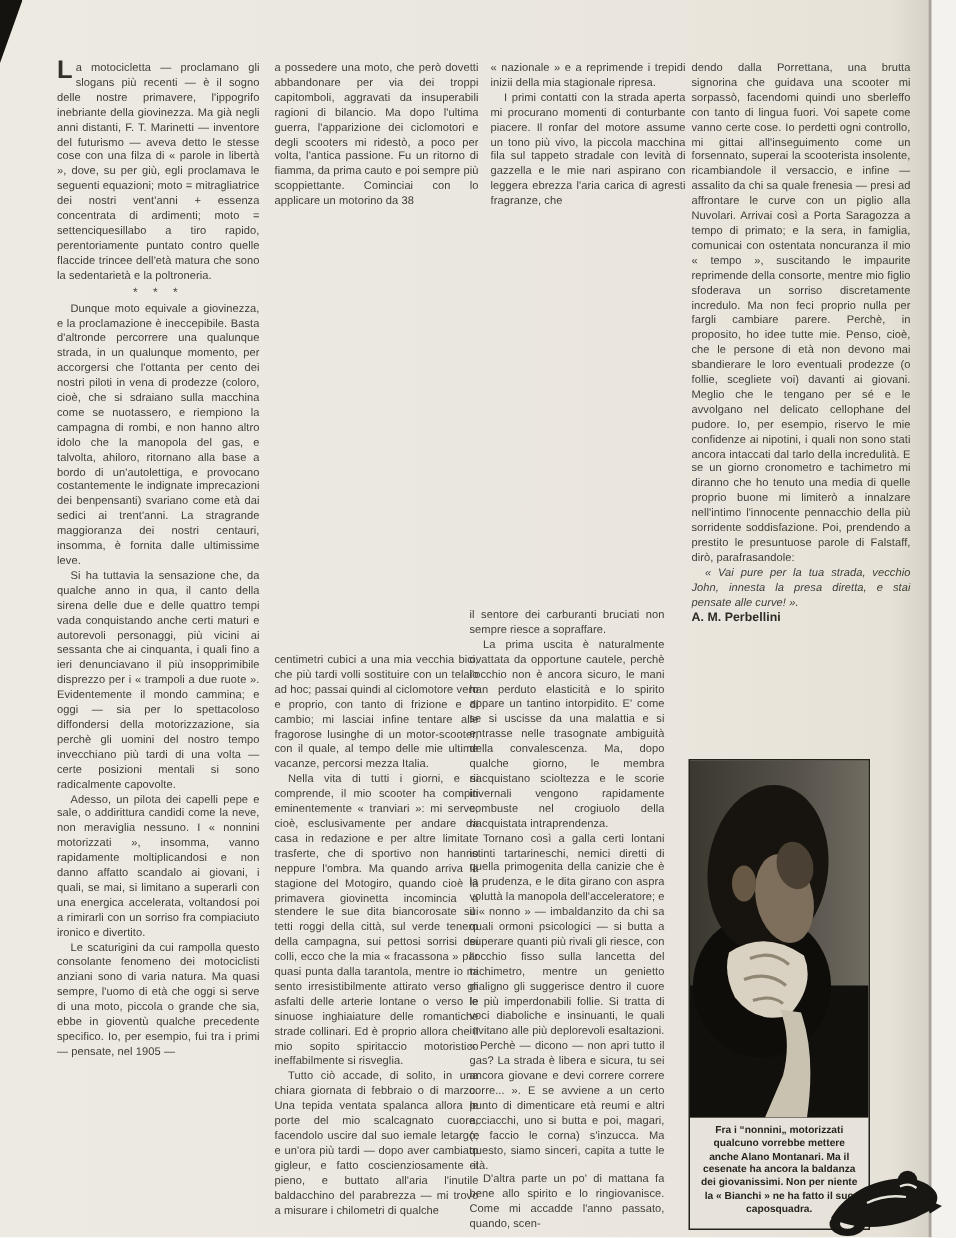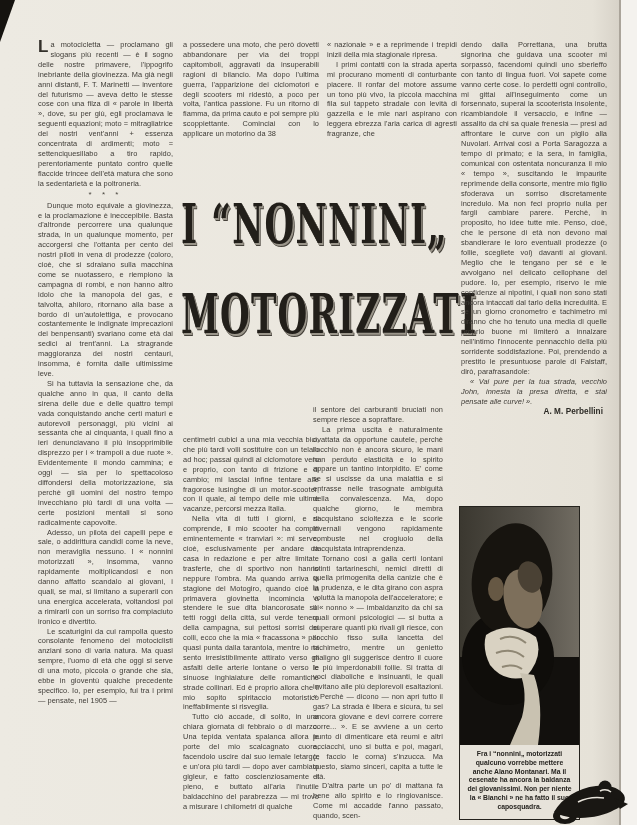--- a/index.html
+++ b/index.html
@@ -39,21 +39,21 @@
     letter-spacing:4px;font-size:8px;line-height:12px;color:#4a463f;
   }
   #col1{left:38px;top:40px;width:135px;height:752px;}
   #col2top{left:183px;top:40px;width:136px;height:113px;}
   #col3top{left:327px;top:40px;width:130px;height:113px;}
   #col2bot{left:183px;top:387px;width:136px;height:436px;margin-top:48px;}
   #col3bot{left:313px;top:362px;width:130px;height:461px;margin-top:43px;}
   #col4{left:461px;top:40px;width:146px;height:464px;}
   .quote-par{font-style:italic;}
   .signature{
-    margin-top:4px;text-align:right;text-indent:0 !important;
+    margin-top:4px;text-align:left;text-indent:0 !important;
     font-weight:bold;font-size:8.2px;color:#2c2a25;padding-right:4px;
   }
   #title-block{
     position:absolute;left:181px;top:196px;width:276px;height:168px;
   }
   .title-line{
     position:absolute;left:0;
     font-family:"DejaVu Serif","Liberation Serif",serif;
     font-weight:bold;
     font-size:55px;line-height:55px;
@@ -102,24 +102,20 @@
 
   <div id="col2top" class="col">
     <p class="noindent">a possedere una moto, che però dovetti abbandonare per via dei troppi capitomboli, aggravati da insuperabili ragioni di bilancio. Ma dopo l'ultima guerra, l'apparizione dei ciclomotori e degli scooters mi ridestò, a poco per volta, l'antica passione. Fu un ritorno di fiamma, da prima cauto e poi sempre più scoppiettante. Cominciai con lo applicare un motorino da 38</p>
   </div>
 
   <div id="col3top" class="col">
     <p class="noindent">« nazionale » e a reprimende i trepidi inizii della mia stagionale ripresa.</p>
     <p>I primi contatti con la strada aperta mi procurano momenti di conturbante piacere. Il ronfar del motore assume un tono più vivo, la piccola macchina fila sul tappeto stradale con levità di gazzella e le mie nari aspirano con leggera ebrezza l'aria carica di agresti fragranze, che</p>
   </div>
 
-  <div id="title-block">
-    <span id="title-line1" class="title-line">I “NONNINI„</span>
-    <span id="title-line2" class="title-line">MOTORIZZATI</span>
-  </div>
 
   <div id="col2bot" class="col">
     <p class="noindent">centimetri cubici a una mia vecchia bici, che più tardi volli sostituire con un telaio ad hoc; passai quindi al ciclomotore vero e proprio, con tanto di frizione e di cambio; mi lasciai infine tentare alle fragorose lusinghe di un motor-scooter, con il quale, al tempo delle mie ultime vacanze, percorsi mezza Italia.</p>
     <p>Nella vita di tutti i giorni, e si comprende, il mio scooter ha compiti eminentemente « tranviari »: mi serve, cioè, esclusivamente per andare da casa in redazione e per altre limitate trasferte, che di sportivo non hanno neppure l'ombra. Ma quando arriva la stagione del Motogiro, quando cioè la primavera giovinetta incomincia a stendere le sue dita biancorosate sui tetti roggi della città, sul verde tenero della campagna, sui pettosi sorrisi dei colli, ecco che la mia « fracassona » par quasi punta dalla tarantola, mentre io mi sento irresistibilmente attirato verso gli asfalti delle arterie lontane o verso le sinuose inghiaiature delle romantiche strade collinari. Ed è proprio allora che il mio sopito spiritaccio motoristico ineffabilmente si risveglia.</p>
     <p>Tutto ciò accade, di solito, in una chiara giornata di febbraio o di marzo. Una tepida ventata spalanca allora le porte del mio scalcagnato cuore, facendolo uscire dal suo iemale letargo; e un'ora più tardi — dopo aver cambiato gigleur, e fatto coscienziosamente il pieno, e buttato all'aria l'inutile baldacchino del parabrezza — mi trovo a misurare i chilometri di qualche</p>
   </div>
 
   <div id="col3bot" class="col">
     <p class="noindent">il sentore dei carburanti bruciati non sempre riesce a sopraffare.</p>
     <p>La prima uscita è naturalmente ovattata da opportune cautele, perchè l'occhio non è ancora sicuro, le mani han perduto elasticità e lo spirito appare un tantino intorpidito. E' come se si uscisse da una malattia e si entrasse nelle trasognate ambiguità della convalescenza. Ma, dopo qualche giorno, le membra riacquistano scioltezza e le scorie invernali vengono rapidamente combuste nel crogiuolo della riacquistata intraprendenza.</p>

